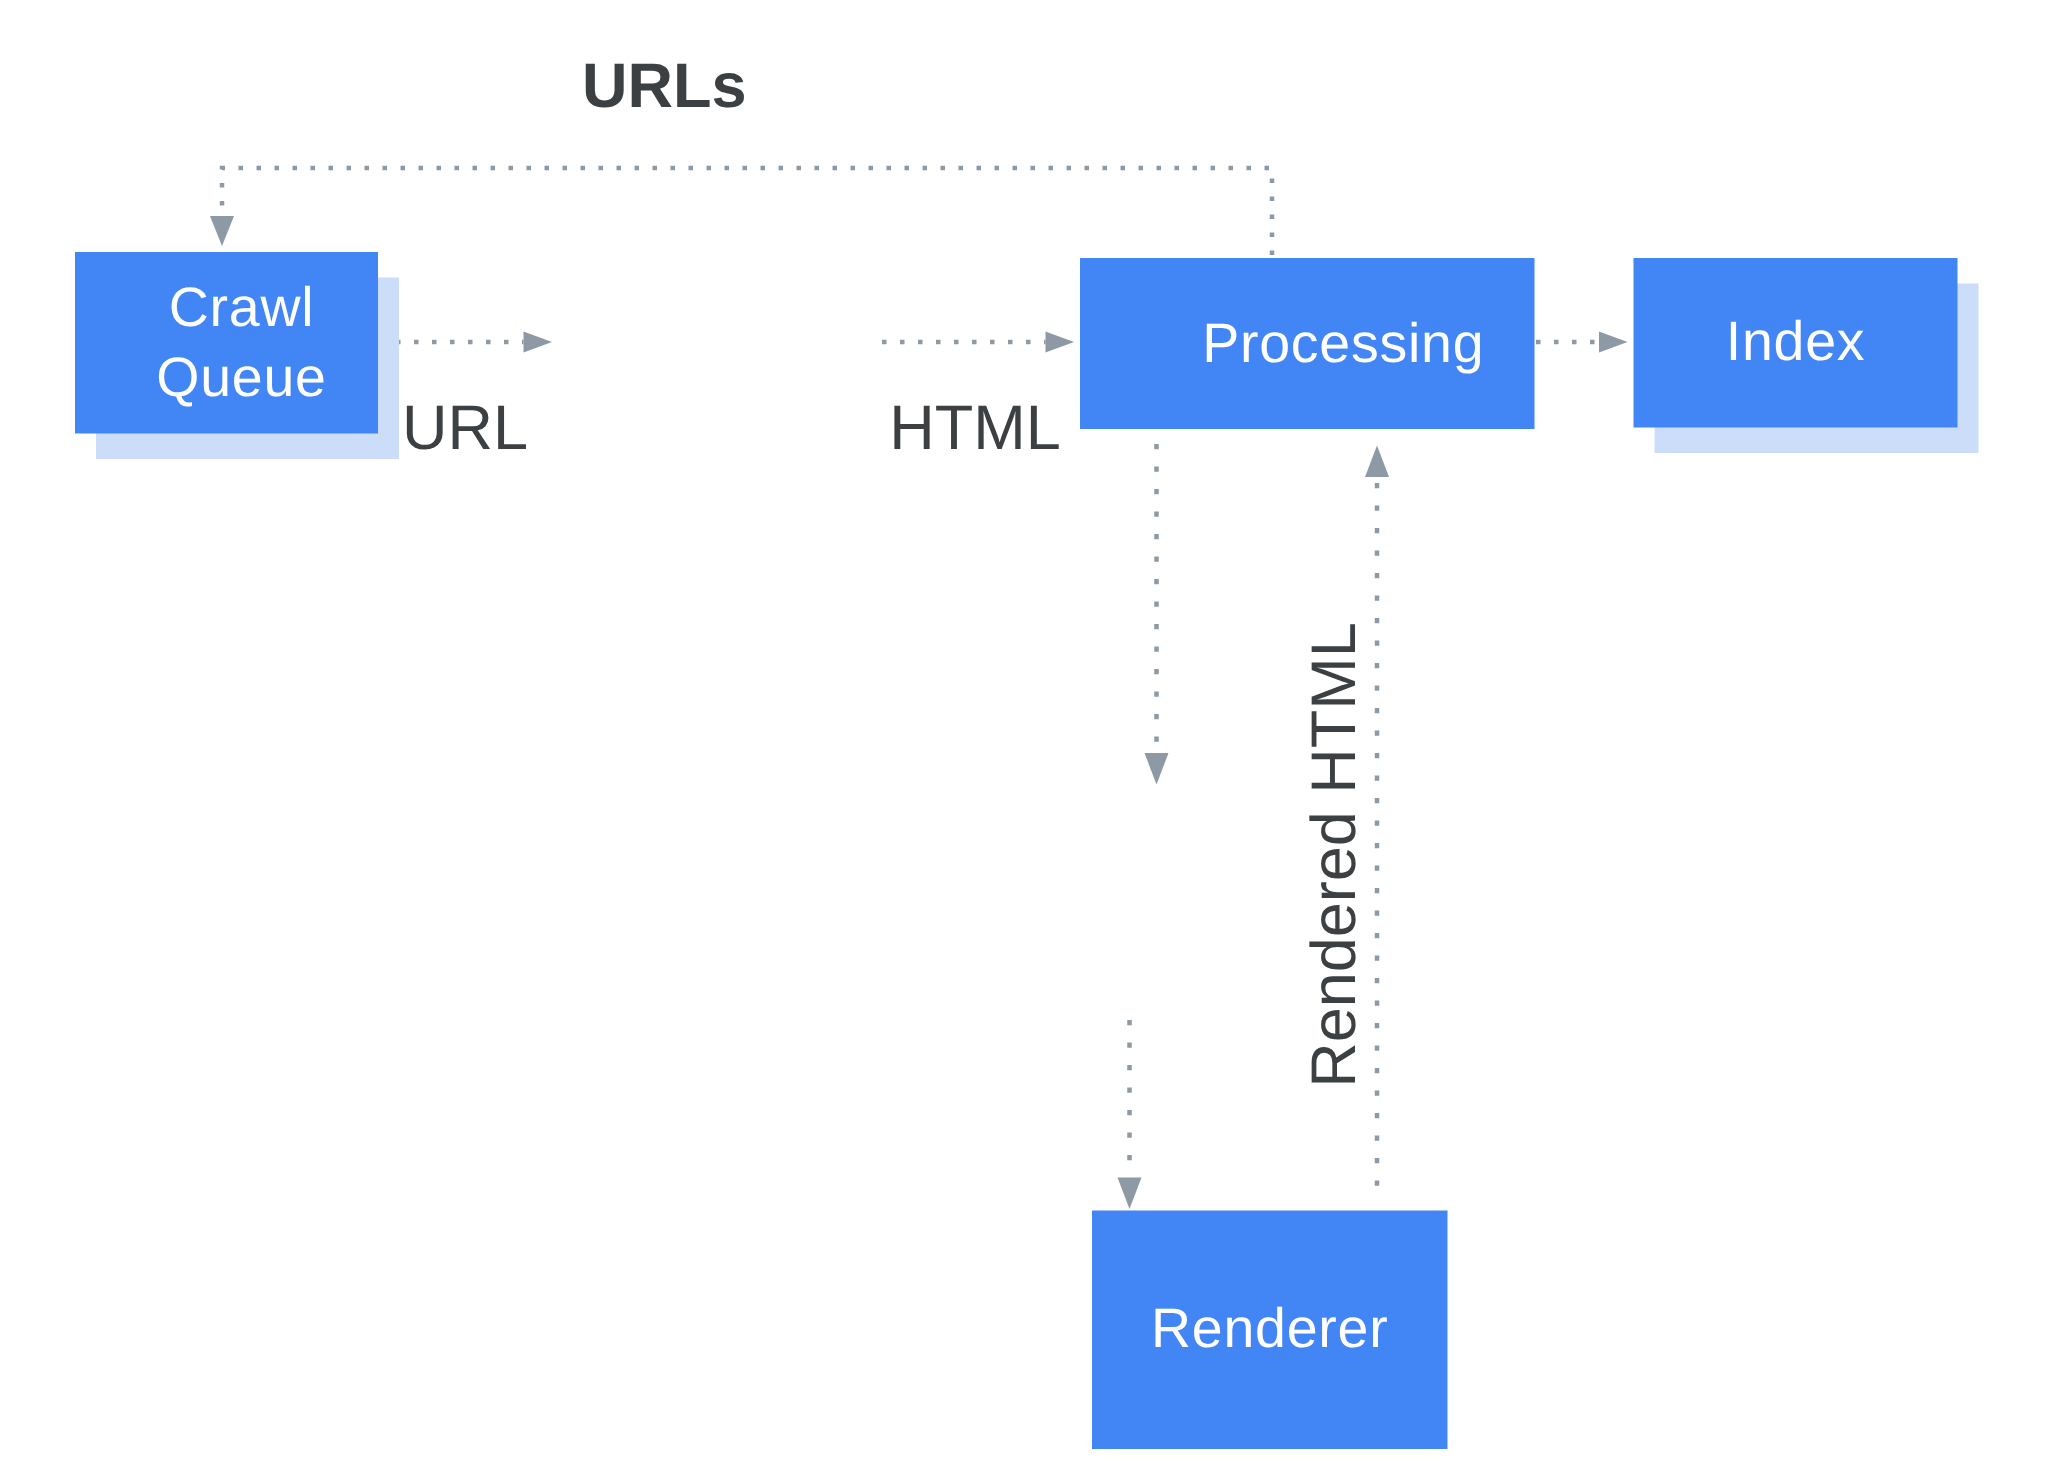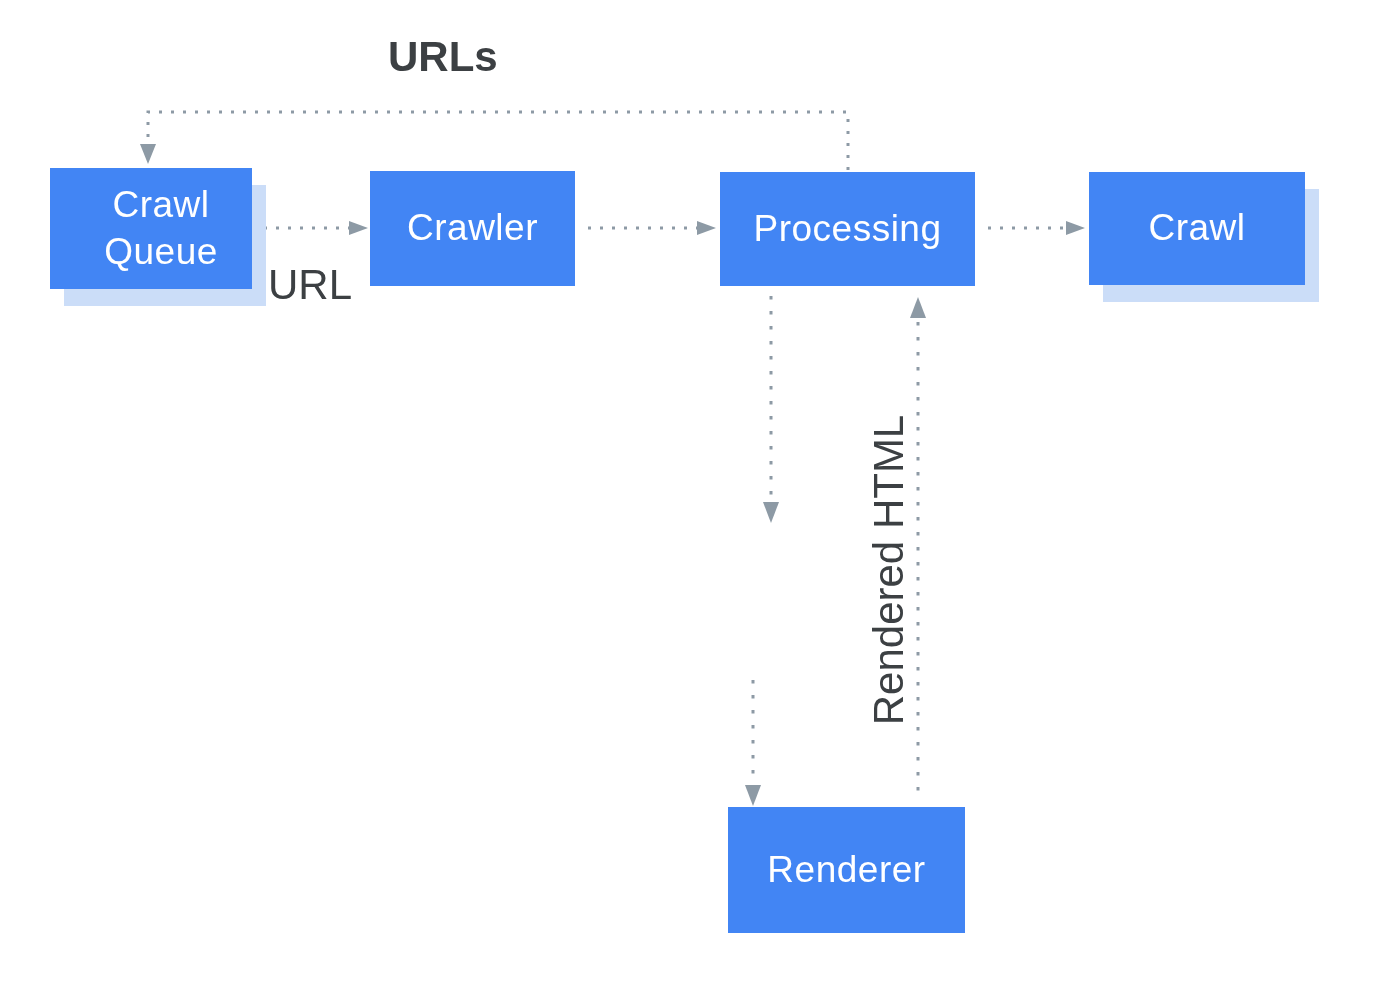--- a/index.html
+++ b/index.html
@@ -87,37 +87,35 @@
     <g>
       <line class="dotted dash-v" x1="918" y1="322" x2="918" y2="802"></line>
       <polygon class="head" points="910,318 926,318 918,297"></polygon>
     </g>
   </svg>
 
   <div class="node has-shadow" style="left:50px;top:168px;width:182px;height:121px;padding-left:20px;">
     <span>Crawl Queue</span>
   </div>
 
-  <div class="node" style="left:370px;top:171px;width:205px;height:115px;">
-    <span>Crawler</span>
-  </div>
 
-  <div class="node" style="left:720px;top:172px;width:255px;height:114px;">
+  <div class="node" style="left:720px;top:172px;width:255px;height:114px;padding-left:48px;">
     <span>Processing</span>
   </div>
 
   <div class="node has-shadow" style="left:1089px;top:172px;width:216px;height:113px;">
-    <span>Crawl</span>
+    <span>Index</span>
   </div>
 
 
-  <div class="node" style="left:728px;top:807px;width:237px;height:126px;">
+  <div class="node" style="left:728px;top:807px;width:237px;height:159px;">
     <span>Renderer</span>
   </div>
 
   <div class="edge-label" style="left:388px;top:34px;font-weight:bold;">URLs</div>
 
   <div class="edge-label centered" style="left:250px;top:262px;width:120px;">URL</div>
 
+  <div class="edge-label centered" style="left:575px;top:262px;width:150px;">HTML</div>
 
   <div class="edge-label vertical" style="left:739px;top:546px;">Rendered HTML</div>
 
 </div>
 
 </body></html>

